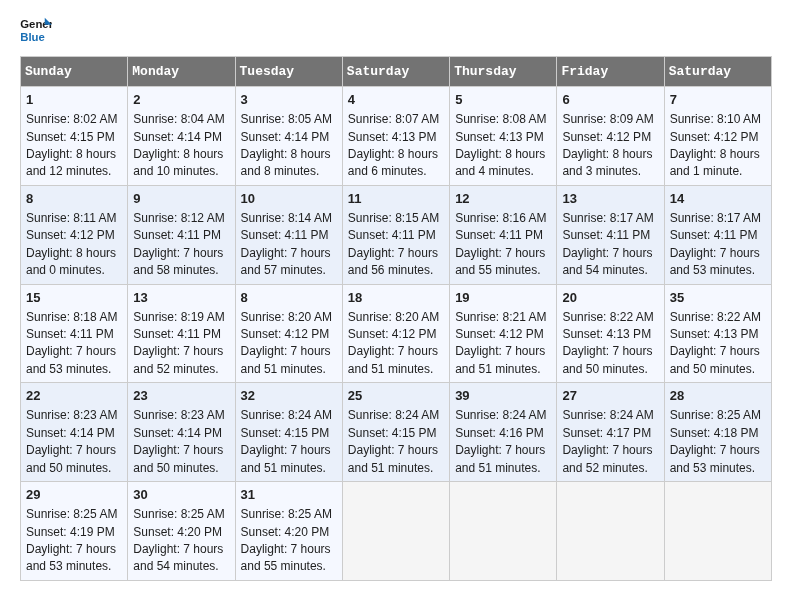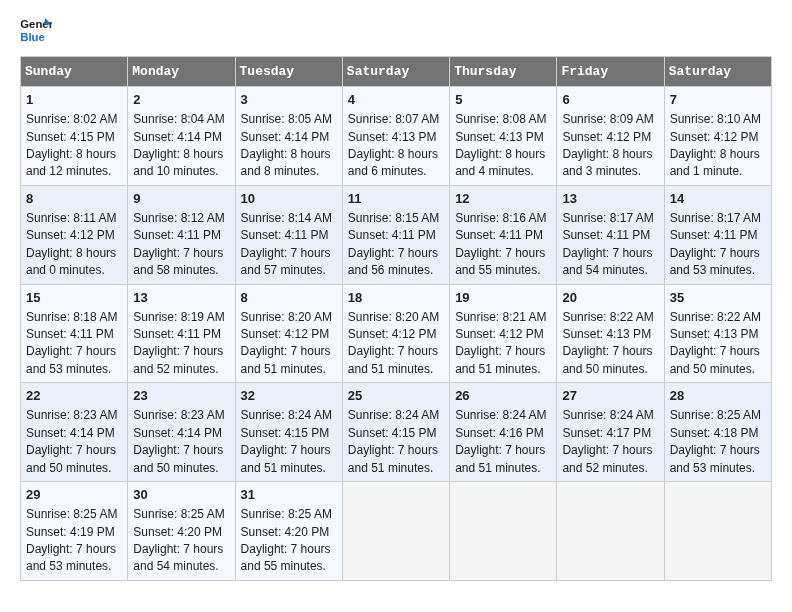--- a/index.html
+++ b/index.html
@@ -164,21 +164,21 @@
       </tr>
       <tr>
         <td><span class="day-num">22</span>
 <span class="cell-text">Sunrise: 8:23 AM<br>Sunset: 4:14 PM<br>Daylight: 7 hours and 50 minutes.</span></td>
         <td><span class="day-num">23</span>
 <span class="cell-text">Sunrise: 8:23 AM<br>Sunset: 4:14 PM<br>Daylight: 7 hours and 50 minutes.</span></td>
         <td><span class="day-num">32</span>
 <span class="cell-text">Sunrise: 8:24 AM<br>Sunset: 4:15 PM<br>Daylight: 7 hours and 51 minutes.</span></td>
         <td><span class="day-num">25</span>
 <span class="cell-text">Sunrise: 8:24 AM<br>Sunset: 4:15 PM<br>Daylight: 7 hours and 51 minutes.</span></td>
-        <td><span class="day-num">26</span>
+        <td><span class="day-num">39</span>
 <span class="cell-text">Sunrise: 8:24 AM<br>Sunset: 4:16 PM<br>Daylight: 7 hours and 51 minutes.</span></td>
         <td><span class="day-num">27</span>
 <span class="cell-text">Sunrise: 8:24 AM<br>Sunset: 4:17 PM<br>Daylight: 7 hours and 52 minutes.</span></td>
         <td><span class="day-num">28</span>
 <span class="cell-text">Sunrise: 8:25 AM<br>Sunset: 4:18 PM<br>Daylight: 7 hours and 53 minutes.</span></td>
       </tr>
       <tr>
         <td><span class="day-num">29</span>
 <span class="cell-text">Sunrise: 8:25 AM<br>Sunset: 4:19 PM<br>Daylight: 7 hours and 53 minutes.</span></td>
         <td><span class="day-num">30</span>

